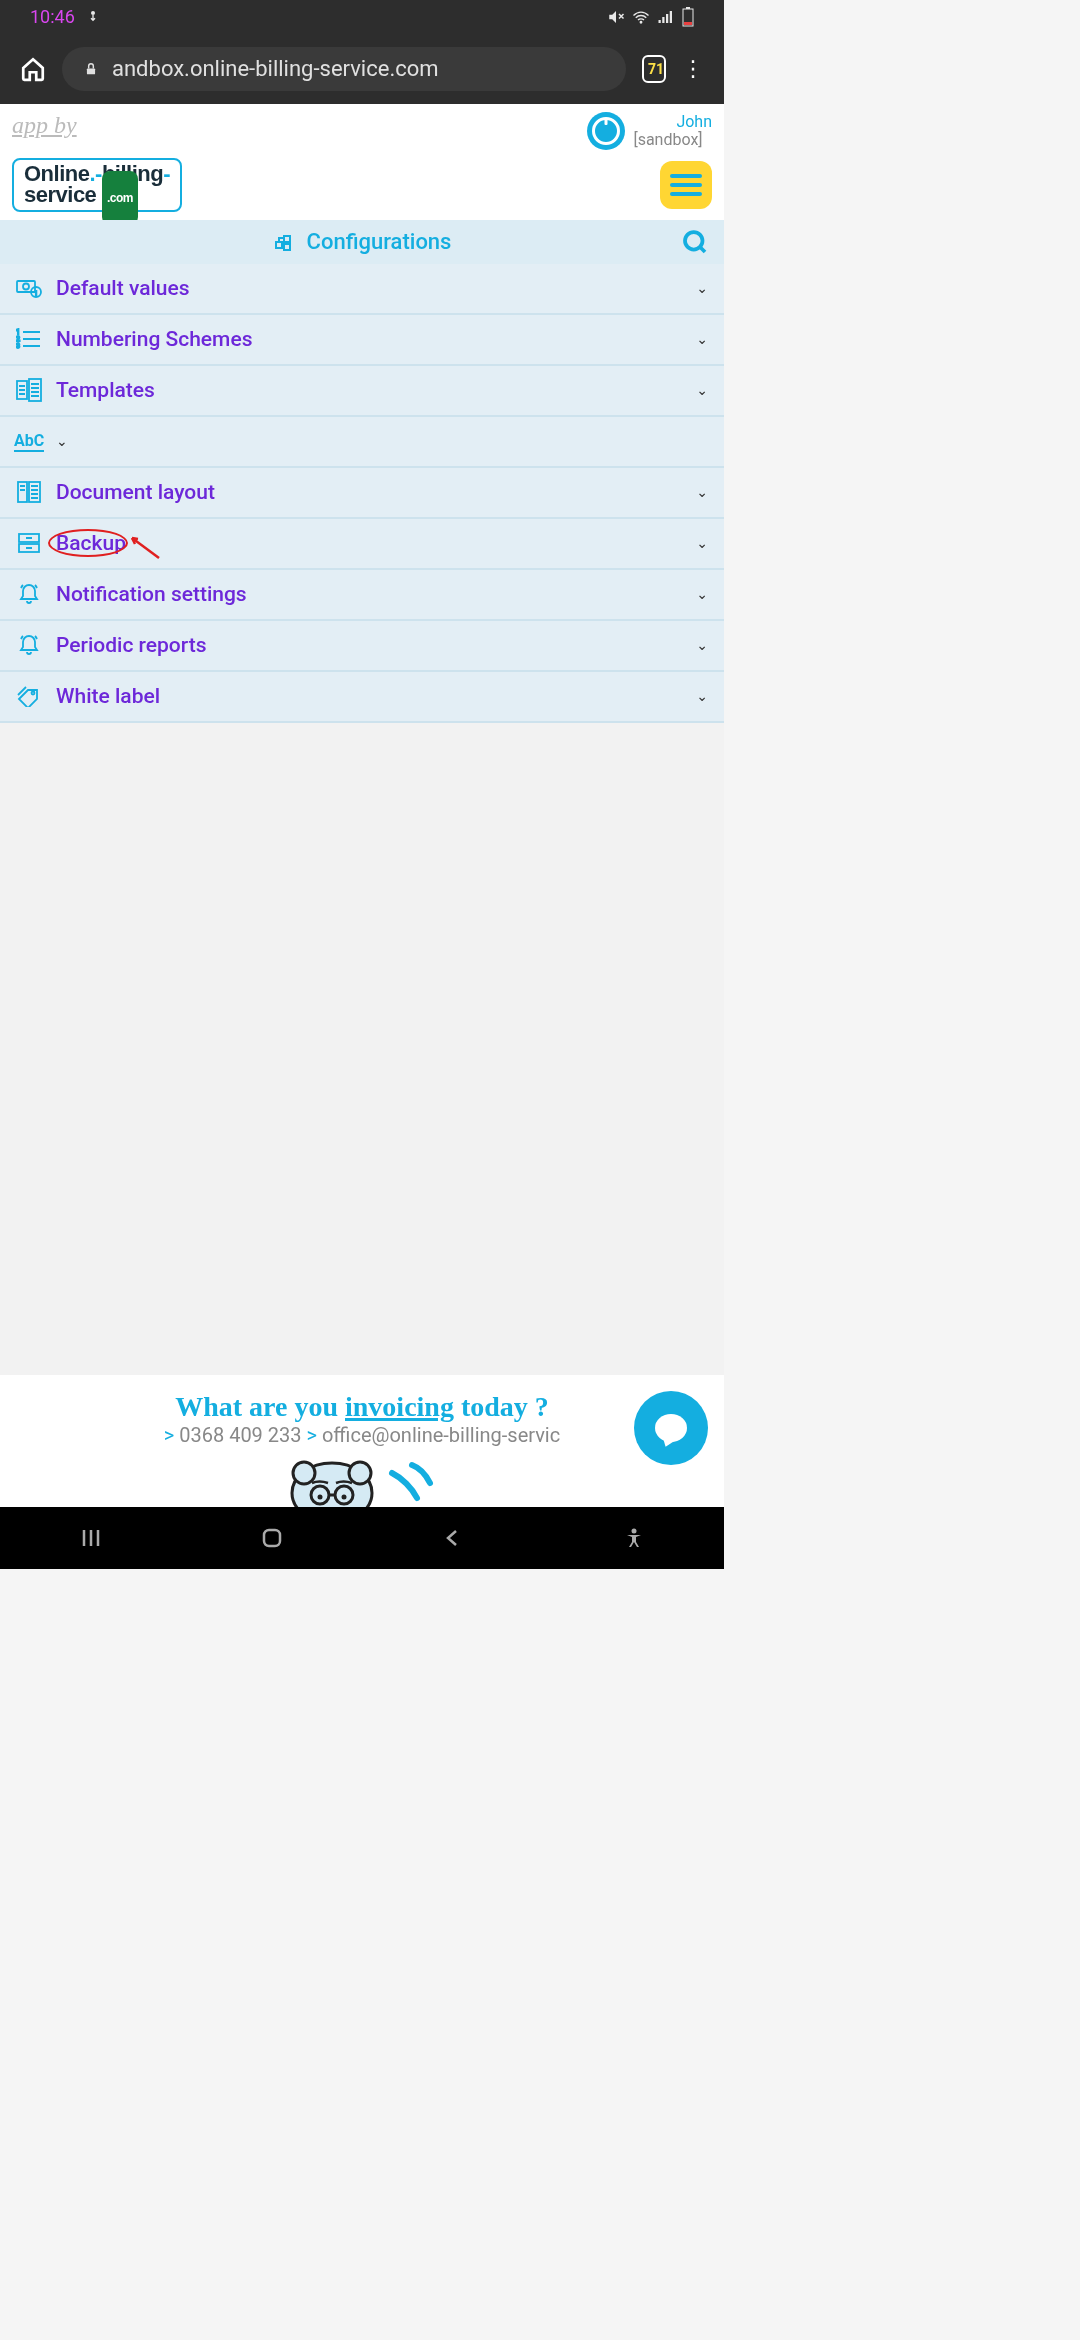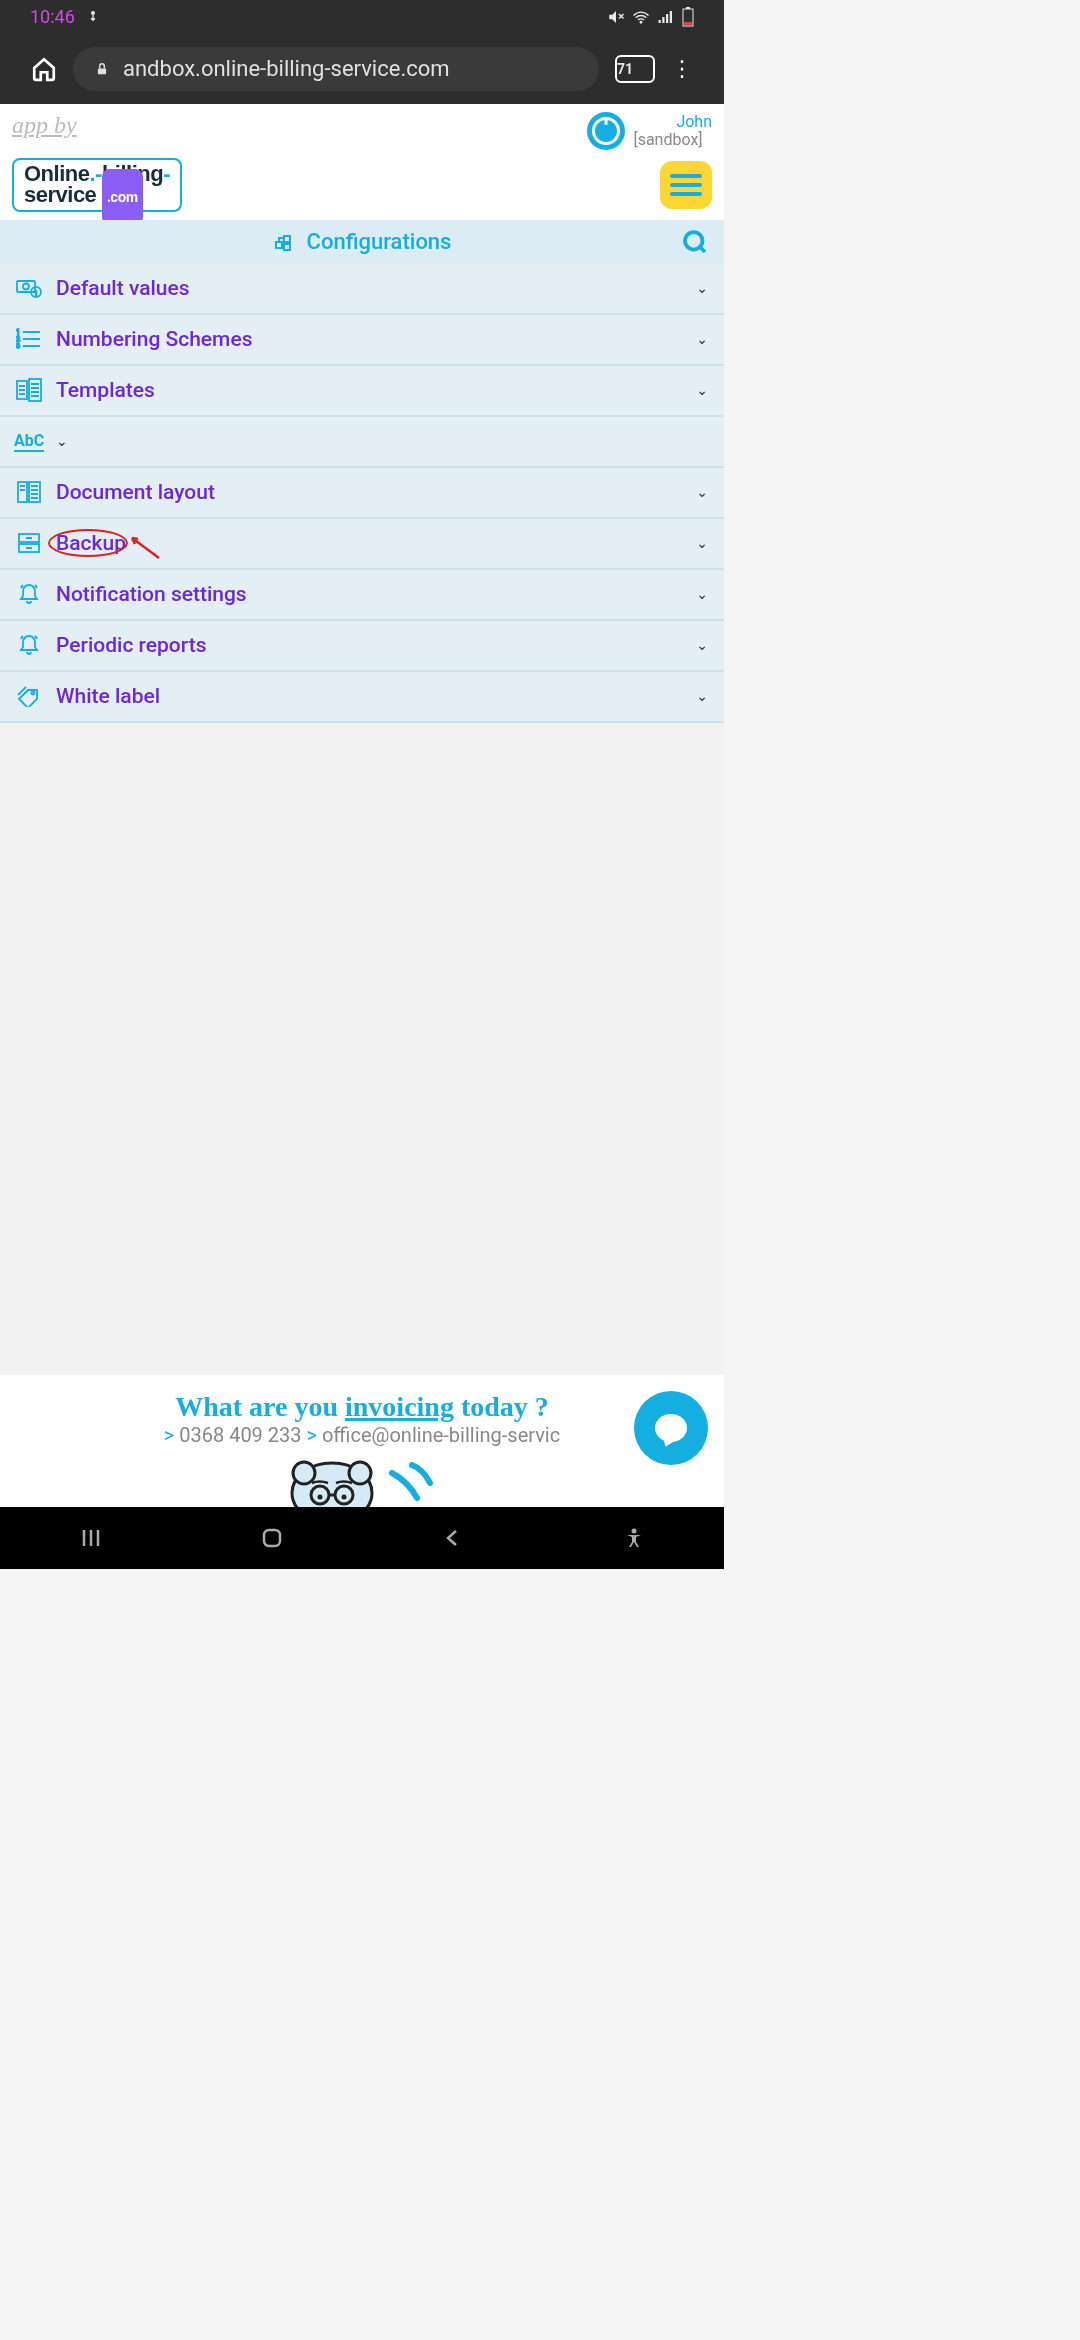--- a/index.html
+++ b/index.html
@@ -5,43 +5,43 @@
 * { margin: 0; padding: 0; box-sizing: border-box; }
 body { font-family: -apple-system, BlinkMacSystemFont, "Segoe UI", Roboto, sans-serif; width: 724px; height: 1569px; background: #f5f5f5; display: flex; flex-direction: column; }
 
 
 .status-bar { background: #2d2d2d; height: 33px; display: flex; align-items: center; justify-content: space-between; padding: 0 30px; color: #d946ef; font-size: 18px; font-weight: 400; }
 .status-left { display: flex; align-items: center; gap: 10px; }
 .status-right { display: flex; align-items: center; gap: 7px; }
 .status-icon { width: 16px; height: 16px; }
 
 
-.browser-bar { background: #2d2d2d; height: 71px; display: flex; align-items: center; padding: 0 31px; gap: 16px; }
+.browser-bar { background: #2d2d2d; height: 71px; display: flex; align-items: center; padding: 0 20px; gap: 16px; }
 .home-icon { width: 26px; height: 26px; color: #fff; }
 .url-bar { flex: 1; background: #3a3a3a; border-radius: 24px; height: 44px; display: flex; align-items: center; padding: 0 22px; gap: 14px; color: #e0e0e0; font-size: 22px; }
 .lock-icon { width: 14px; height: 14px; }
-.tab-count { width: 40px; height: 28px; border: 2.5px solid #fff; border-radius: 6px; display: flex; align-items: center; justify-content: flex-start; font-size: 14px; font-weight: 700; color: #e5e5e5; }
+.tab-count { width: 24px; height: 28px; border: 2.5px solid #fff; border-radius: 6px; display: flex; align-items: center; justify-content: flex-end; font-size: 14px; font-weight: 700; color: #fde047; }
 .more-icon { color: #fff; font-size: 22px; }
 
 
 .app-header { background: #fff; padding: 8px 12px; }
 .header-top { display: flex; justify-content: space-between; align-items: flex-start; margin-bottom: 8px; }
 .app-by { color: #bbb; font-size: 24px; font-style: italic; text-decoration: underline; font-family: cursive; }
 .user-info { display: flex; align-items: center; gap: 8px; }
 .user-avatar { width: 38px; height: 38px; background: #14aee0; border-radius: 50%; display: flex; align-items: center; justify-content: center; }
 .user-avatar-inner { width: 28px; height: 28px; border: 3px solid #fff; border-radius: 50%; position: relative; }
 .user-avatar-inner::after { content: ''; position: absolute; width: 3px; height: 7px; background: #fff; top: -2px; left: 50%; transform: translateX(-50%); border-radius: 1px; }
 .user-text { display: flex; flex-direction: column; font-size: 16px; line-height: 1.1; }
 .user-name { color: #14aee0; margin-left: 43px; }
 .user-env { color: #888; }
 
 .header-bottom { display: flex; justify-content: space-between; align-items: center; }
 .logo { border: 2.5px solid #14aee0; border-radius: 8px; padding: 4px 10px; display: inline-block; font-weight: 900; font-family: "Arial Black", sans-serif; line-height: 0.95; font-size: 22px; color: #1a2e3a; letter-spacing: -0.5px; position: relative; }
 .logo-dash { color: #14aee0; }
-.logo-com { background: #8b5cf6; color: #fff; font-size: 14px; padding: 20px 5px; border-radius: 8px; font-weight: 700; }
+.logo-com { background: #15803d; color: #fff; font-size: 12px; padding: 20px 5px; border-radius: 8px; font-weight: 700; }
 .menu-btn { width: 52px; height: 48px; background: #ffd633; border-radius: 12px; display: flex; flex-direction: column; align-items: center; justify-content: center; gap: 5px; }
 .menu-btn span { width: 32px; height: 4px; background: #14aee0; border-radius: 2px; }
 
 
 .section-header { background: #dcecf4; height: 44px; display: flex; align-items: center; justify-content: center; position: relative; }
 .section-header-content { display: flex; align-items: center; gap: 10px; color: #14aee0; font-size: 22px; font-weight: 500; }
 .search-btn { position: absolute; right: 14px; width: 30px; height: 30px; }
 .config-icon { width: 24px; height: 24px; }
 
 

